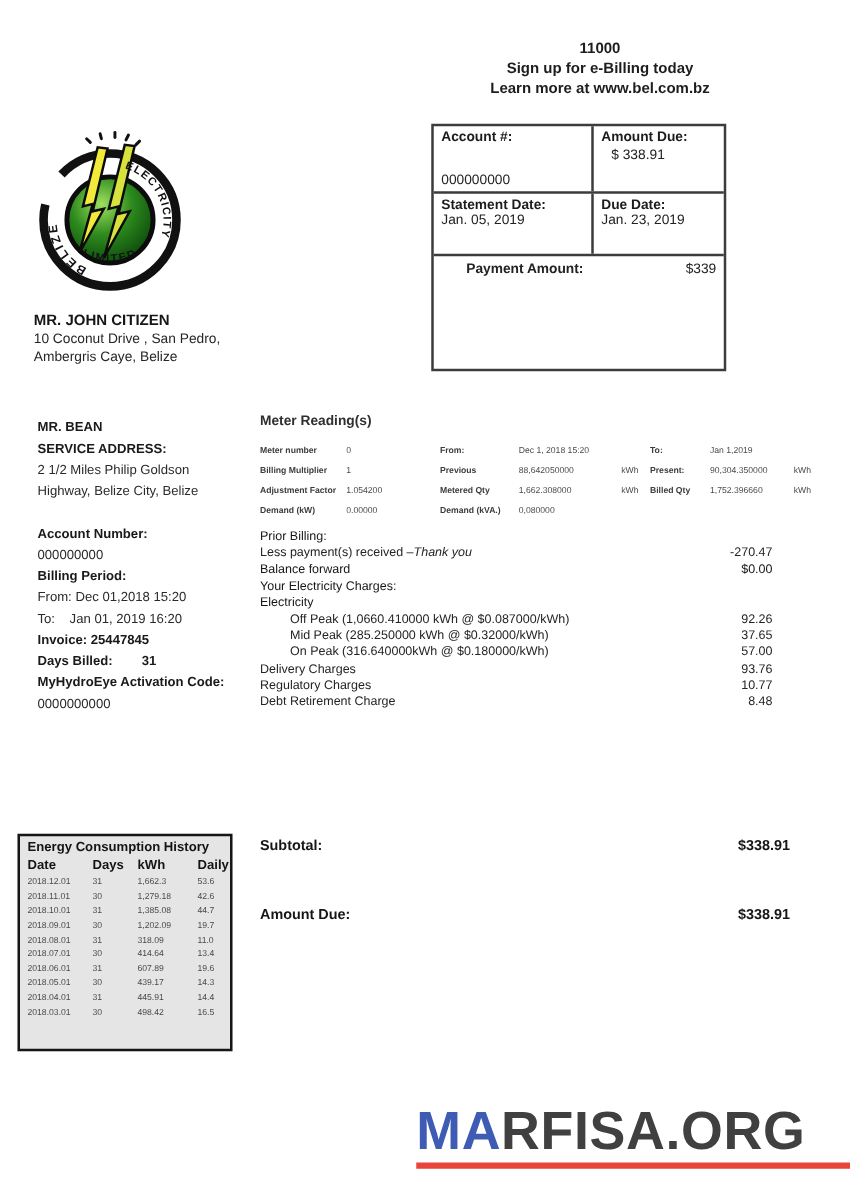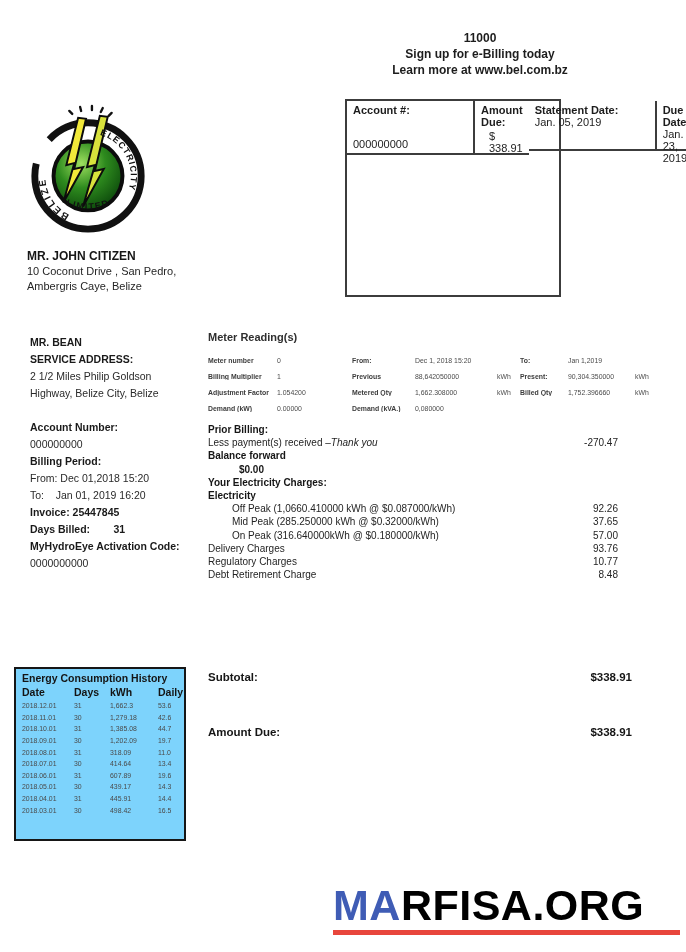--- a/index.html
+++ b/index.html
@@ -4,21 +4,21 @@
 <style>
   html,body{margin:0;padding:0;background:#ffffff;}
   #page{position:relative;width:686px;height:952px;background:#fff;
         font-family:"Liberation Sans","DejaVu Sans",sans-serif;color:#222;overflow:hidden;}
   .abs{position:absolute;}
 
   
   .promo{left:330px;top:30px;width:300px;text-align:center;font-weight:bold;font-size:12px;line-height:16px;color:#1d1d1d;}
 
   
-  .acct-box{left:345px;top:99px;width:216px;height:198px;border:2px solid #3c3c3c;box-sizing:border-box;display:flex;flex-direction:row;font-size:11px;}
+  .acct-box{left:345px;top:99px;width:236px;height:198px;border:2px solid #3c3c3c;box-sizing:border-box;display:flex;flex-direction:column;font-size:11px;}
   .ab-row{display:flex;border-bottom:2px solid #3c3c3c;}
   .ab-row.r1{height:52px;}
   .ab-row.r2{height:48px;}
   .ab-cell{flex:1;padding:3px 6px;display:flex;flex-direction:column;box-sizing:border-box;}
   .ab-cell.leftcell{flex:0 0 128px;border-right:2px solid #3c3c3c;}
   .ab-label{font-weight:bold;color:#1c1c1c;}
   .ab-value{color:#222;}
   .push-bottom{margin-top:auto;}
   .val-indent{padding-left:8px;padding-top:2px;}
   .ab-row.r3{border-bottom:none;flex:1;align-items:flex-start;padding:4px 6px;display:flex;flex-direction:row;box-sizing:border-box;}
@@ -41,31 +41,31 @@
   .mr-table{left:208px;top:352px;width:472px;font-size:6.9px;color:#4b4b4b;}
   .mr-row{display:grid;grid-template-columns:69px 75px 63px 82px 23px 48px 67px 35px;height:16px;align-items:center;}
   .mr-cell{overflow:hidden;white-space:nowrap;}
   .mr-cell.c0,.mr-cell.c2,.mr-cell.c5{font-weight:bold;color:#3c3c3c;}
 
   
   .charges{left:208px;top:423px;width:410px;font-size:10px;line-height:13.2px;color:#242424;}
   .charge-line{display:flex;}
   .charge-line .cl-label{flex:1;}
   .charge-line .cl-value{width:56px;text-align:right;}
-  .charge-line.bold{font-weight:bold;color:#161616;flex-direction:column;}
+  .charge-line.bold{font-weight:normal;color:#161616;}
   .charge-line.indent .cl-label{padding-left:24px;}
 
   
   .total-line{left:208px;width:424px;display:flex;font-weight:bold;font-size:11.5px;color:#161616;}
   .total-line .tv{margin-left:auto;}
   .subtotal{top:671px;align-items:center;}
   .amountdue{top:726px;}
 
   
-  .hist{left:14px;top:667px;width:172px;height:174px;border:2.5px solid #161616;box-sizing:border-box;background:#7dd3fc;}
+  .hist{left:14px;top:667px;width:172px;height:174px;border:2.5px solid #161616;box-sizing:border-box;background:#e5e5e5;}
   .hist-title{font-size:10.5px;font-weight:bold;color:#141414;padding:3px 0 0 6px;}
   .hist-head{display:grid;grid-template-columns:52px 36px 48px 32px;font-size:10.5px;font-weight:bold;color:#141414;padding:2px 0 2px 6px;}
   .hist-rows{padding-left:6px;}
   .hist-row{display:grid;grid-template-columns:52px 36px 48px 32px;font-size:6.9px;color:#4a4a4a;height:11.6px;align-items:center;}
 
   
   .footer{left:333px;top:882px;width:353px;}
   .brand{font-size:43px;font-weight:bold;letter-spacing:0.5px;line-height:46px;white-space:nowrap;}
   .brand-bar{margin-top:2px;height:5px;width:347px;}
 </style>
@@ -321,18 +321,18 @@
           <span>2018.03.01</span>
           <span>30</span>
           <span>498.42</span>
           <span>16.5</span>
         </div>
       </div>
   </div>
 
   <div class="abs footer">
     <div class="brand">
-      <span style="color: rgb(63, 92, 181);">MA</span><span style="color: #000000;">RFISA.ORG</span>
+      <span style="color: rgb(63, 92, 181);">MA</span><span style="color: #404040;">RFISA.ORG</span>
     </div>
     <div class="brand-bar" style="background: rgb(232, 70, 60);"></div>
   </div>
 
 </div>
 
 </body></html>

